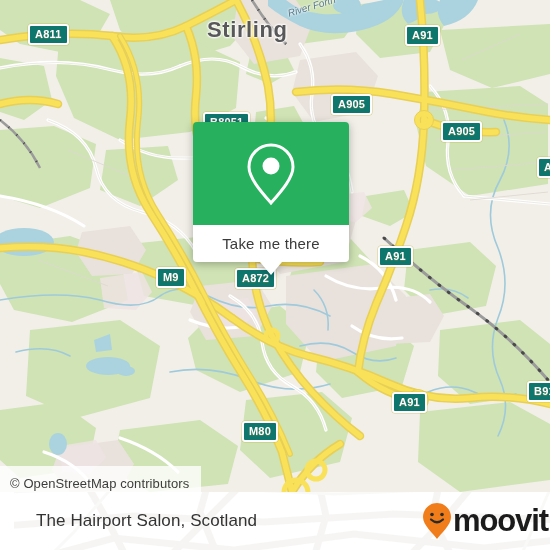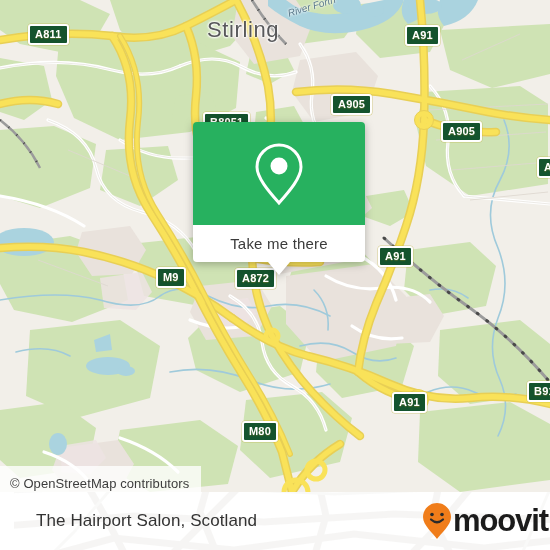--- a/index.html
+++ b/index.html
@@ -25,36 +25,37 @@
     overflow: hidden;
   }
   #map svg { display: block; }
 
   .map-label {
     position: absolute;
     color: #6b6b6b;
     white-space: nowrap;
     pointer-events: none;
     text-shadow: 0 0 3px #fff, 0 0 3px #fff, 0 0 2px #fff, 0 0 2px #fff;
+    font-weight: bold;
   }
   .place-major { font-size: 22px; letter-spacing: .6px; color: #58585a; }
   .place-minor { font-size: 16px; letter-spacing: .4px; color: #5d5d5f; }
   .water-label {
     position: absolute;
     font-size: 10px; font-style: italic;
     color: #5b7a8c;
     white-space: nowrap;
     text-shadow: 0 0 3px #fff, 0 0 2px #fff;
     pointer-events: none;
   }
 
   
   .shield {
     position: absolute;
-    background: #14532d;
+    background: #0f766e;
     border: 2px solid #ffffff;
     border-radius: 3px;
     color: #ffffff;
     font-size: 11px;
     font-weight: bold;
     line-height: 14px;
     padding: 1px 5px 2px;
     letter-spacing: .2px;
     white-space: nowrap;
     box-shadow: 0 0 0 .5px rgba(190,175,60,.55);
@@ -71,21 +72,21 @@
     background: rgba(255,255,255,.78);
     font-size: 13px;
     color: #3d3d3d;
     letter-spacing: .1px;
   }
 
   
   #popup {
     position: absolute;
     left: 193px; top: 122px;
-    width: 172px;
+    width: 156px;
     filter: drop-shadow(0 2px 4px rgba(0,0,0,.28));
   }
   #popup-head {
     height: 103px;
     background: #27b15f;
     border-radius: 4px 4px 0 0;
     display: flex; align-items: center; justify-content: center;
   }
   #popup-body {
     height: 37px;

